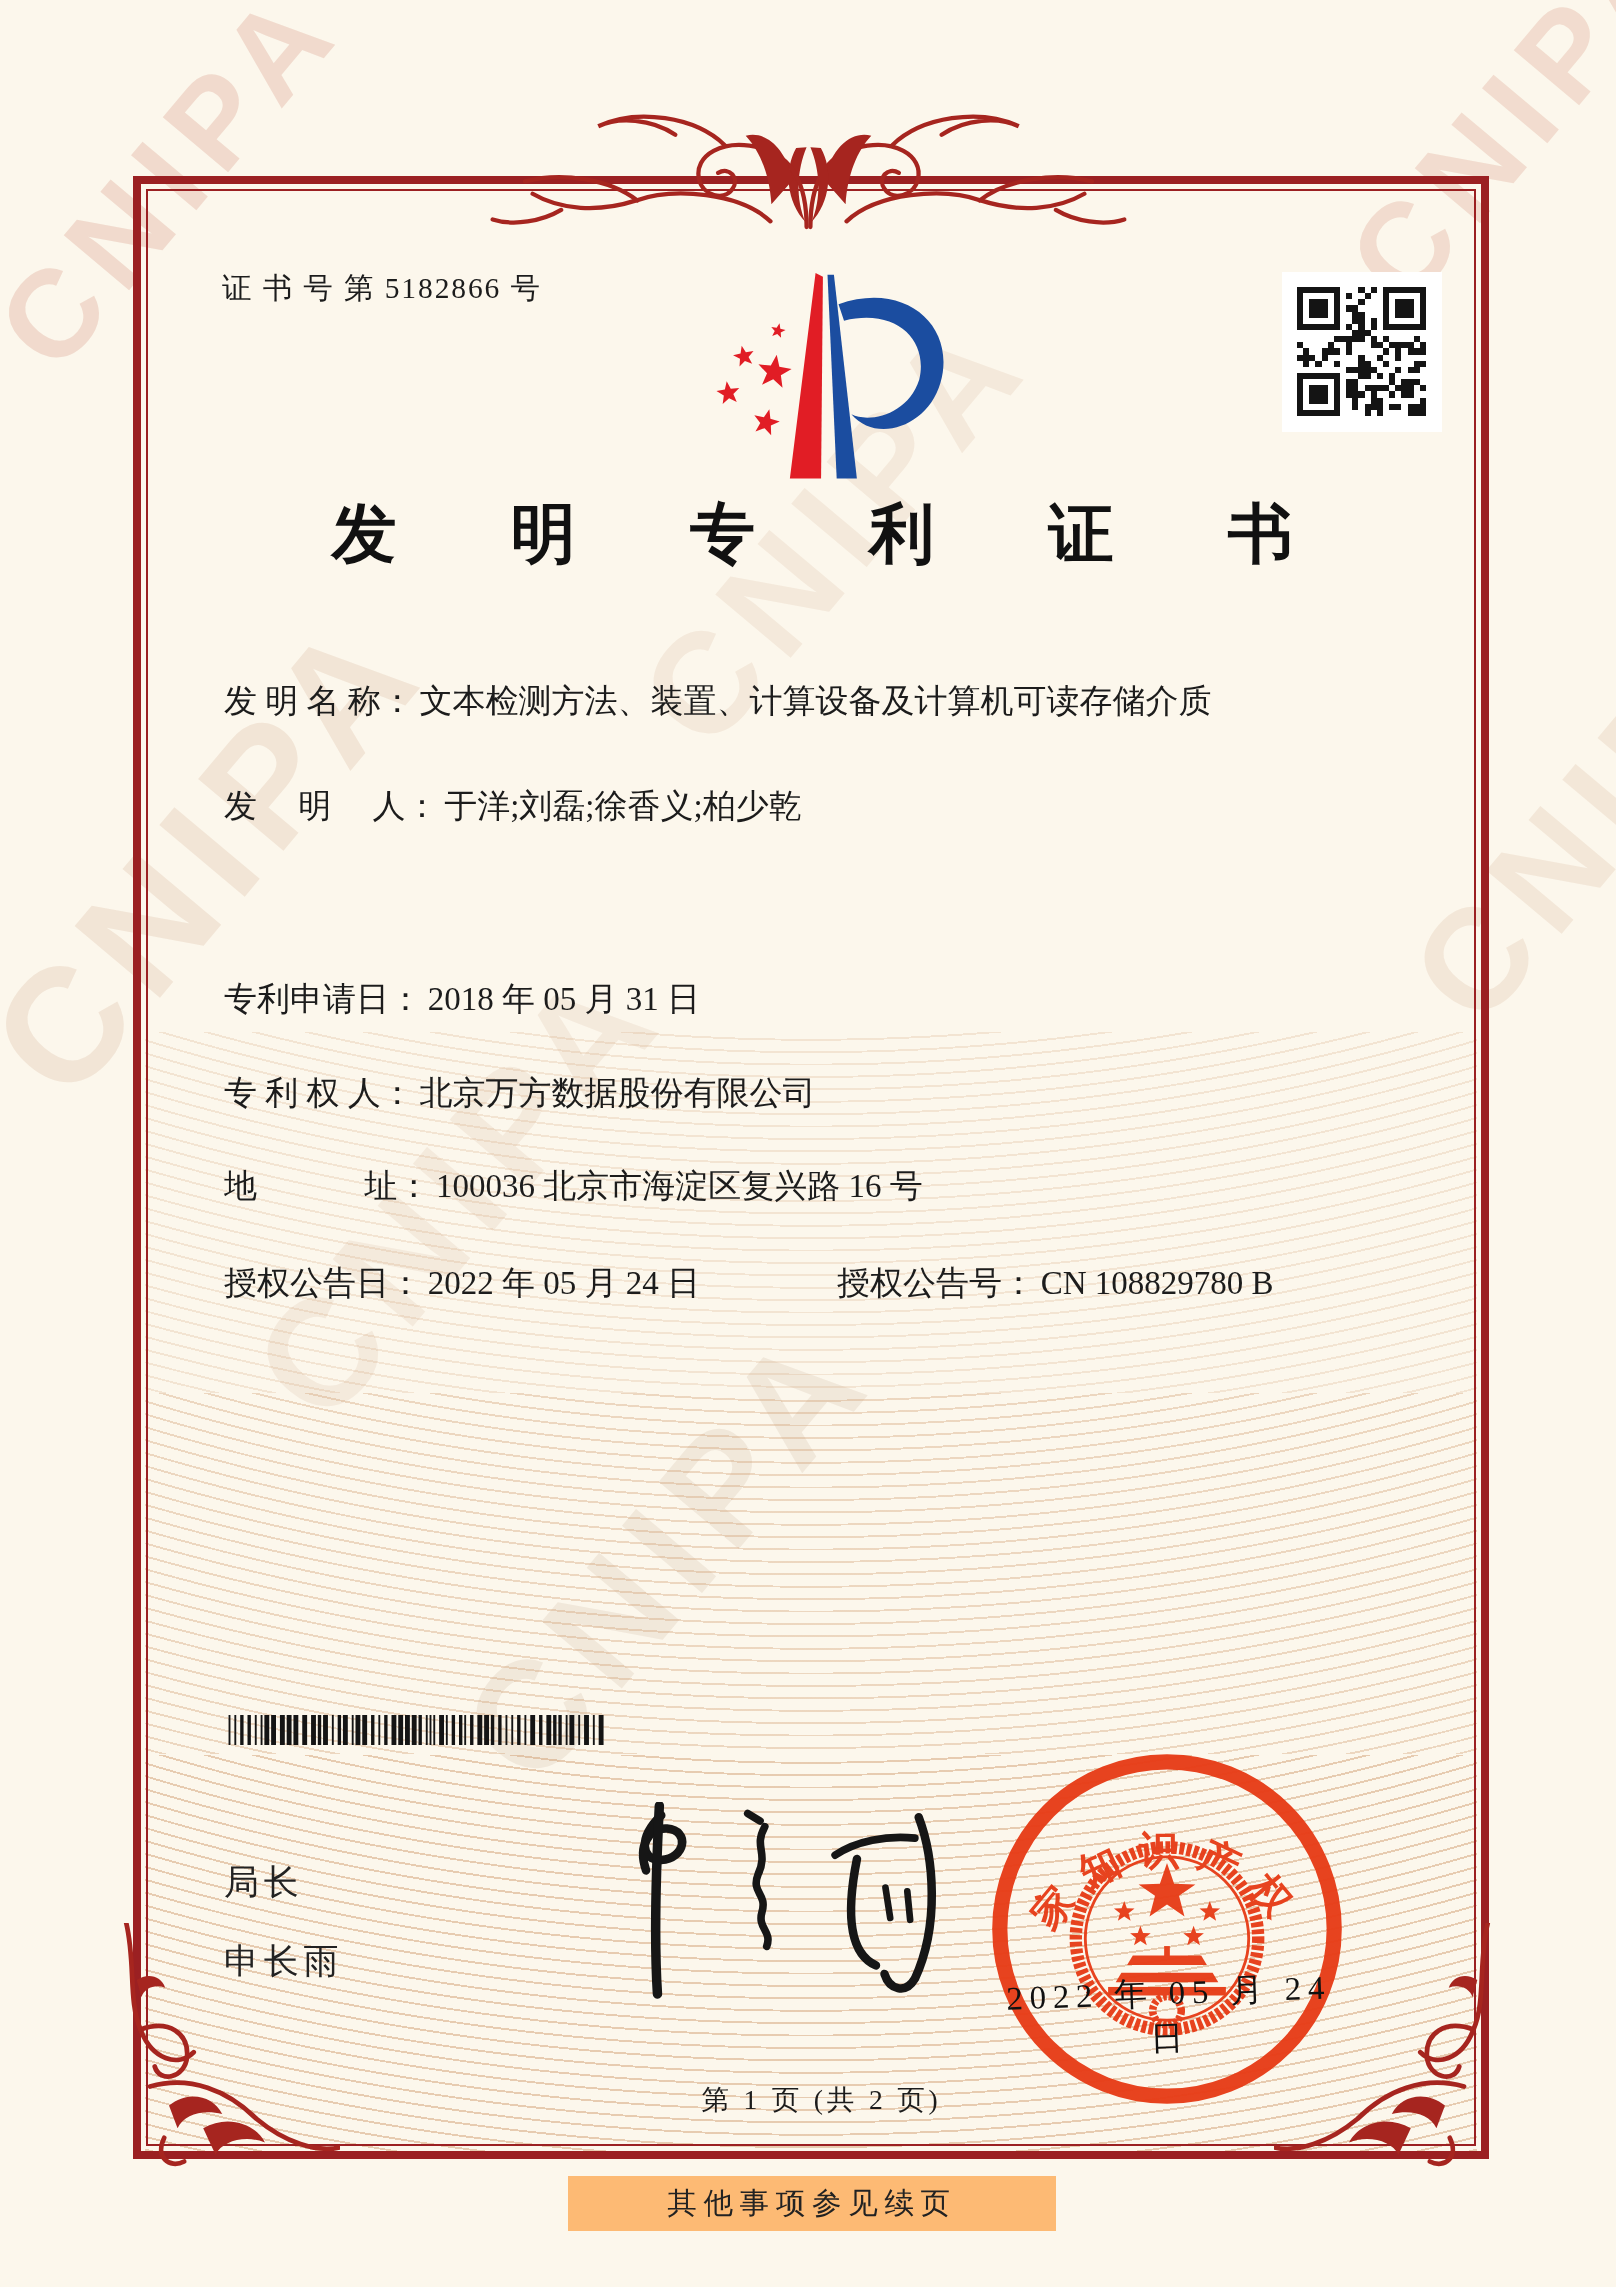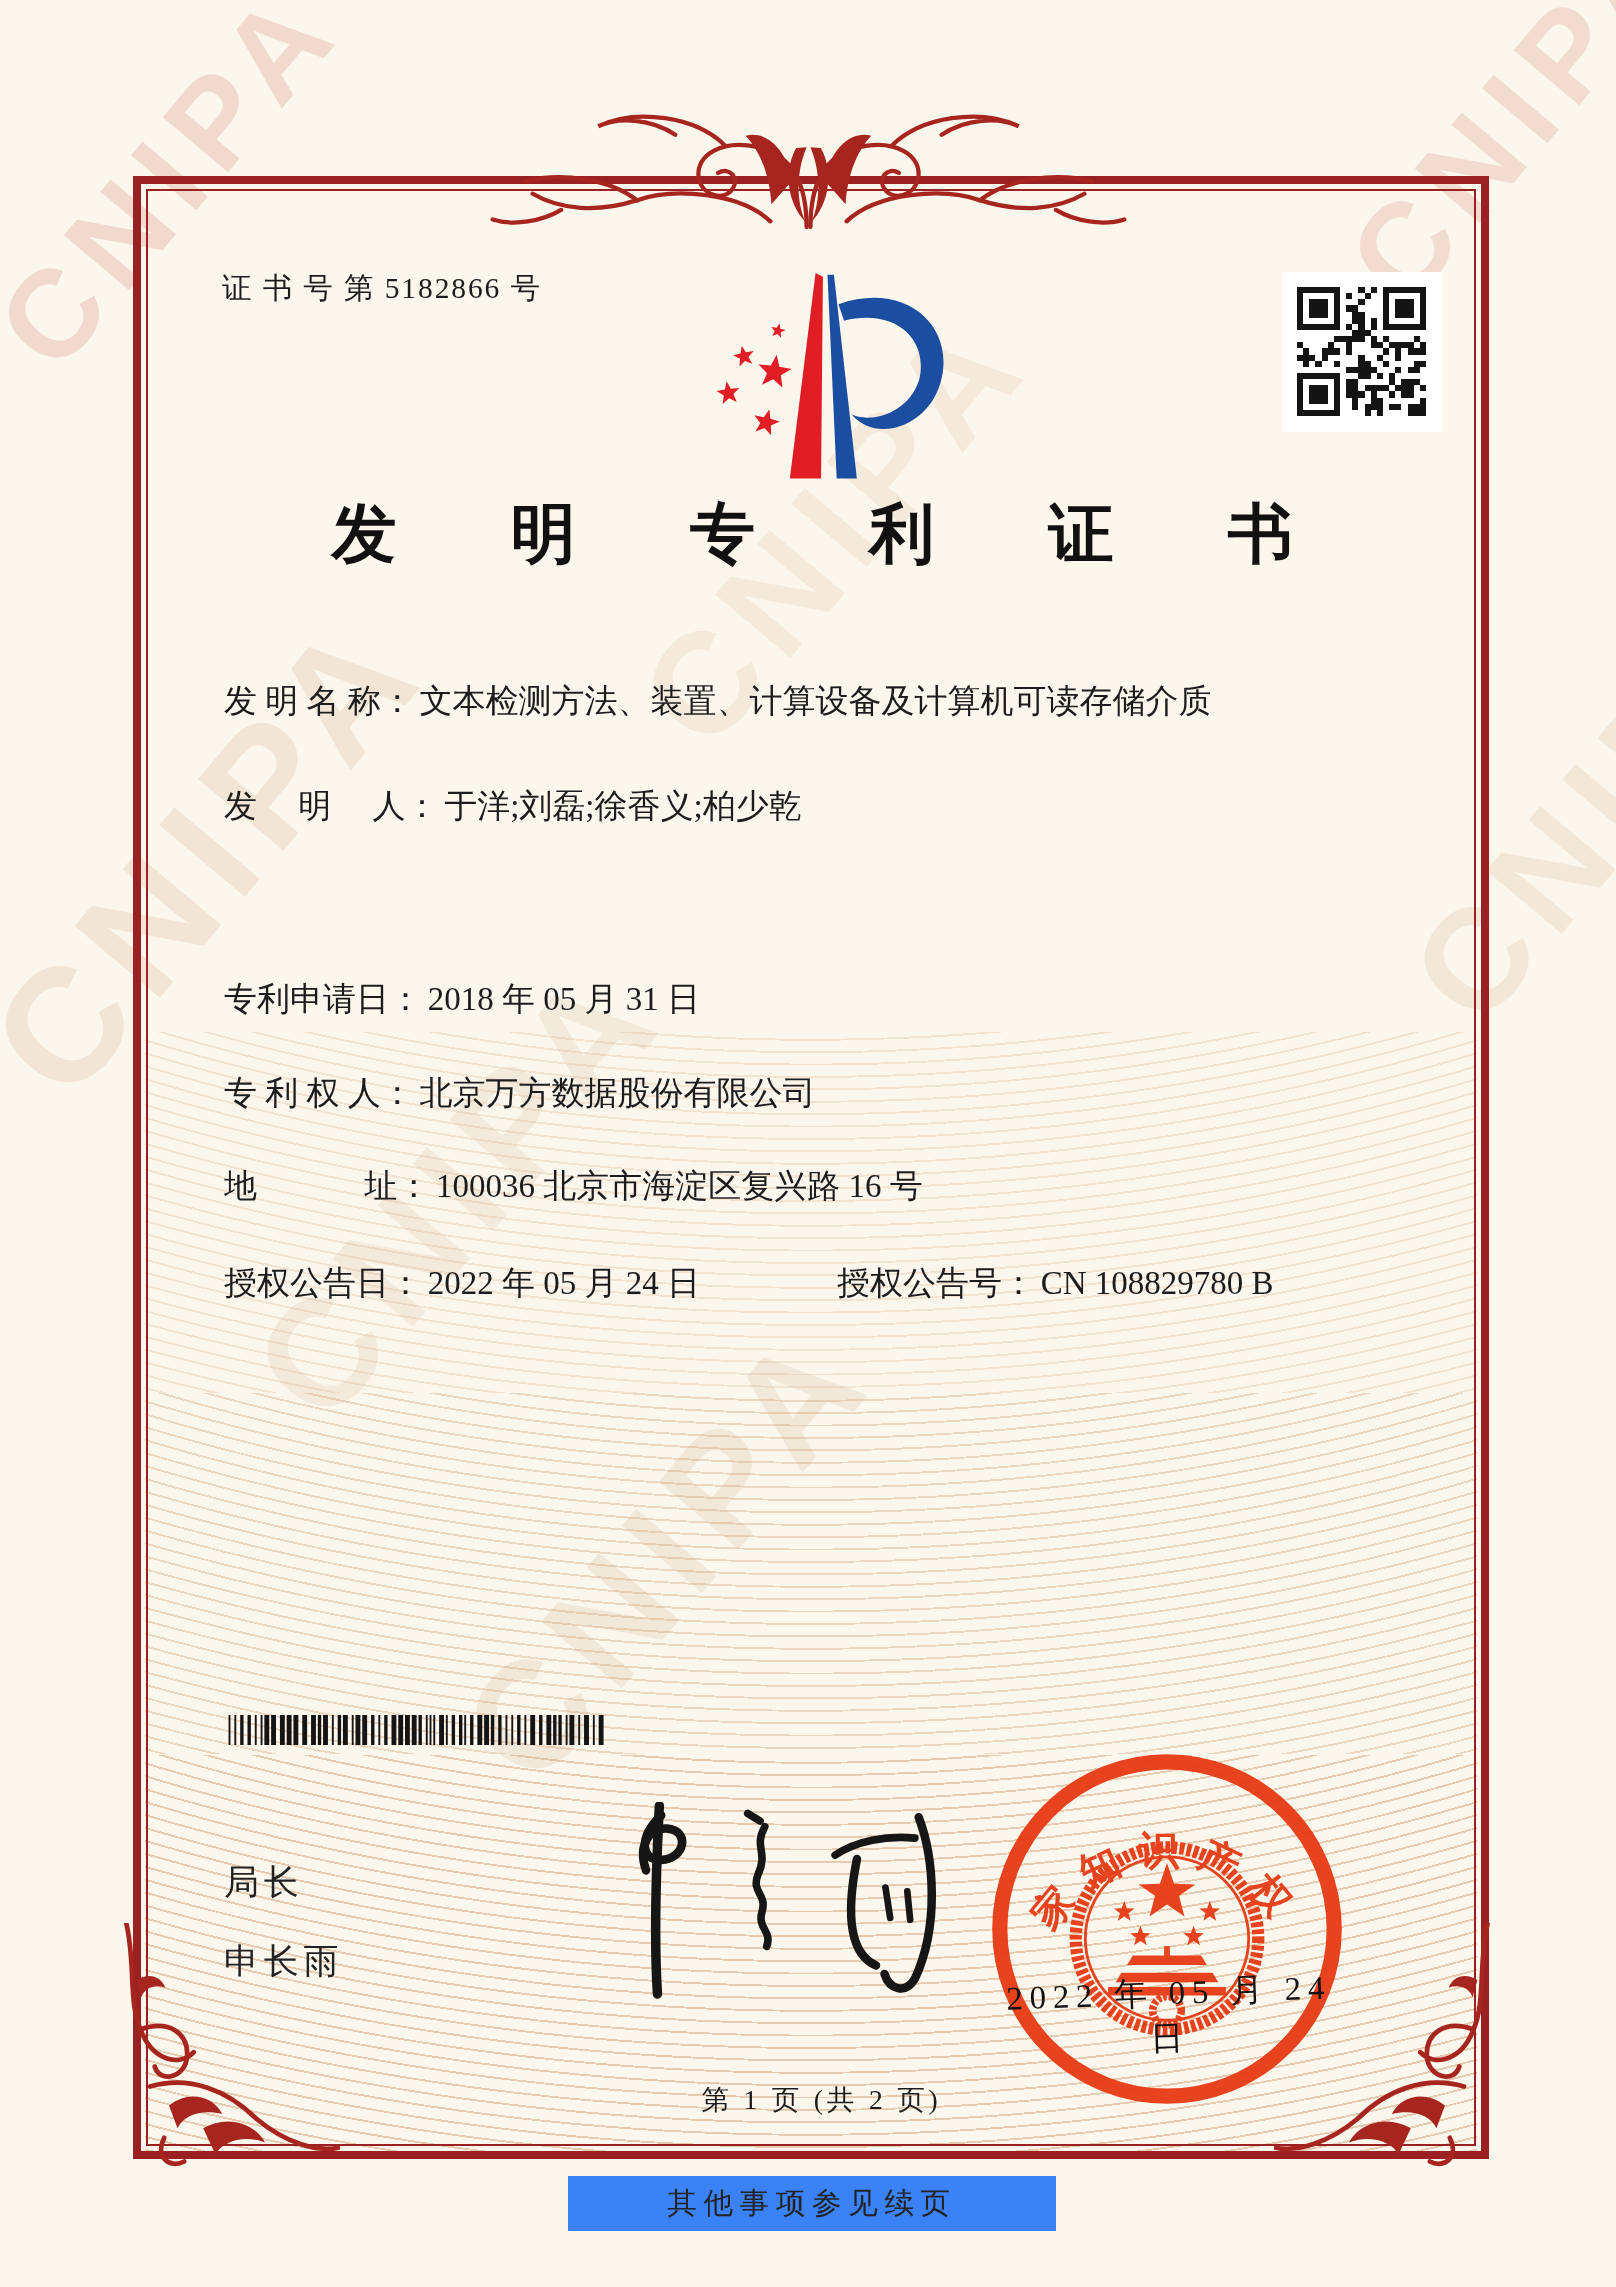--- a/index.html
+++ b/index.html
@@ -45,21 +45,21 @@
   .signer{position:absolute;left:224px;font-family:Liberation Mono, monospace;
           font-size:35px;letter-spacing:4.8px;color:#222;}
   .s1{top:1859px}.s2{top:1938px}
   .signature{position:absolute;left:571px;top:1802px;}
   
   .seal{position:absolute;left:977px;top:1739px;width:380px;height:380px;opacity:.96;}
   .seal-date{position:absolute;left:989px;top:1971px;width:361px;text-align:center;
              font-size:33px;letter-spacing:6.7px;color:#111;transform:rotate(-2deg);}
   
   .pageinfo{position:absolute;left:133px;width:1355px;top:2081px;text-align:center;font-size:27.6px;letter-spacing:3.8px;margin-left:11px;}
-  .contbox{position:absolute;left:568px;top:2176px;width:488px;height:55px;background:#3b82f6;
+  .contbox{position:absolute;left:568px;top:2176px;width:488px;height:55px;background:#fdba74;
            display:flex;align-items:center;justify-content:center;font-size:29.5px;letter-spacing:6.7px;color:#222;}
   .ornament{position:absolute;pointer-events:none;}
 </style>
 </head>
 <body>
 
 <div class="page">
 
   <span class="wm wm1">CNIPA</span>
   <span class="wm wm2">CNIPA</span>

